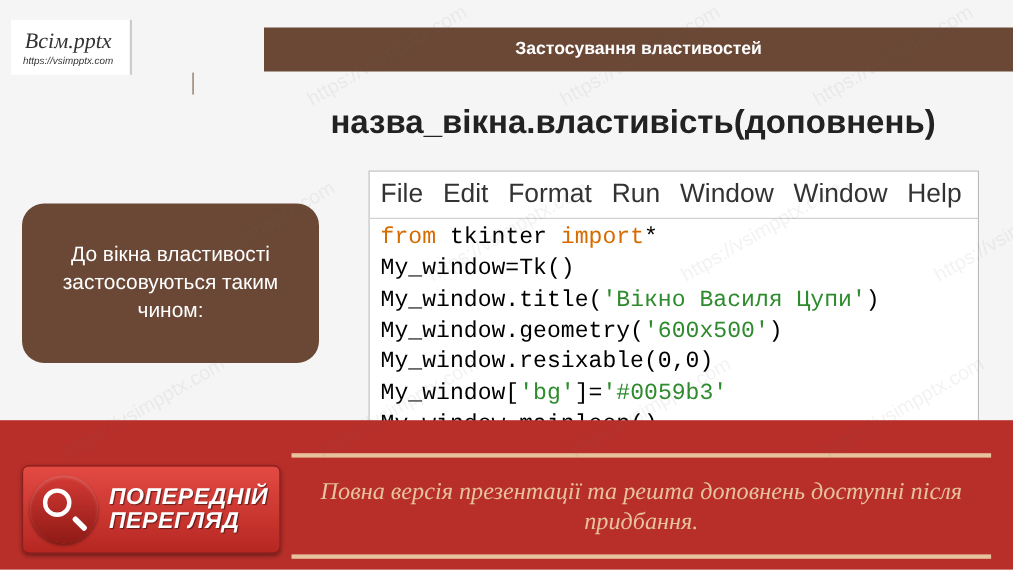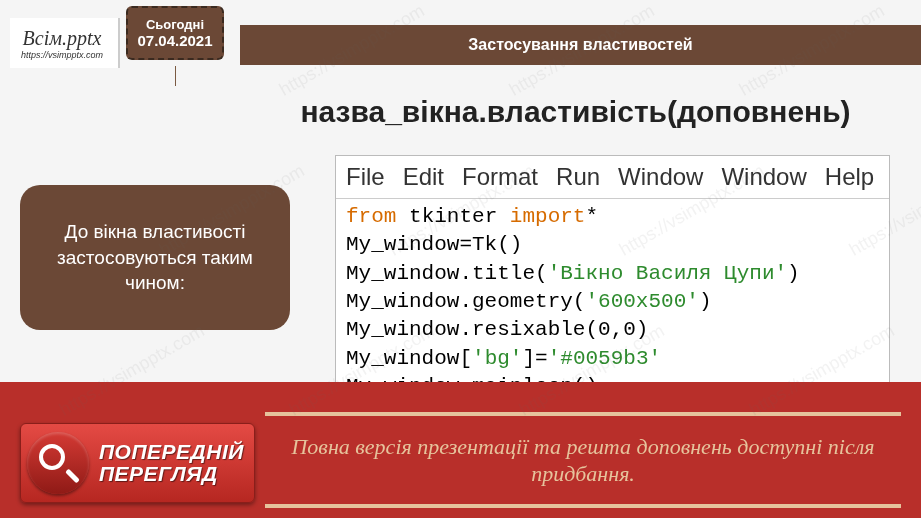--- a/index.html
+++ b/index.html
@@ -294,24 +294,20 @@
 <div class="top-bar">
   <span class="top-bar-label">Застосування властивостей</span>
 </div>
 
 <div class="logo-box">
   <div class="logo-main">Всім.pptx</div>
   <div class="logo-sub">https://vsimpptx.com</div>
 </div>
 
 <div class="date-tag">
-  <div class="date-tag-inner">
-    <span class="date-tag-today">Сьогодні</span>
-    <span class="date-tag-date">07.04.2021</span>
-  </div>
   <div class="date-tag-string"></div>
 </div>
 
 <div class="heading">
   <span class="heading-text">назва_вікна.властивість(доповнень)</span>
 </div>
 
 <div class="side-card">
   <span class="side-card-text">До вікна властивості застосовуються таким чином:</span>
 </div>

